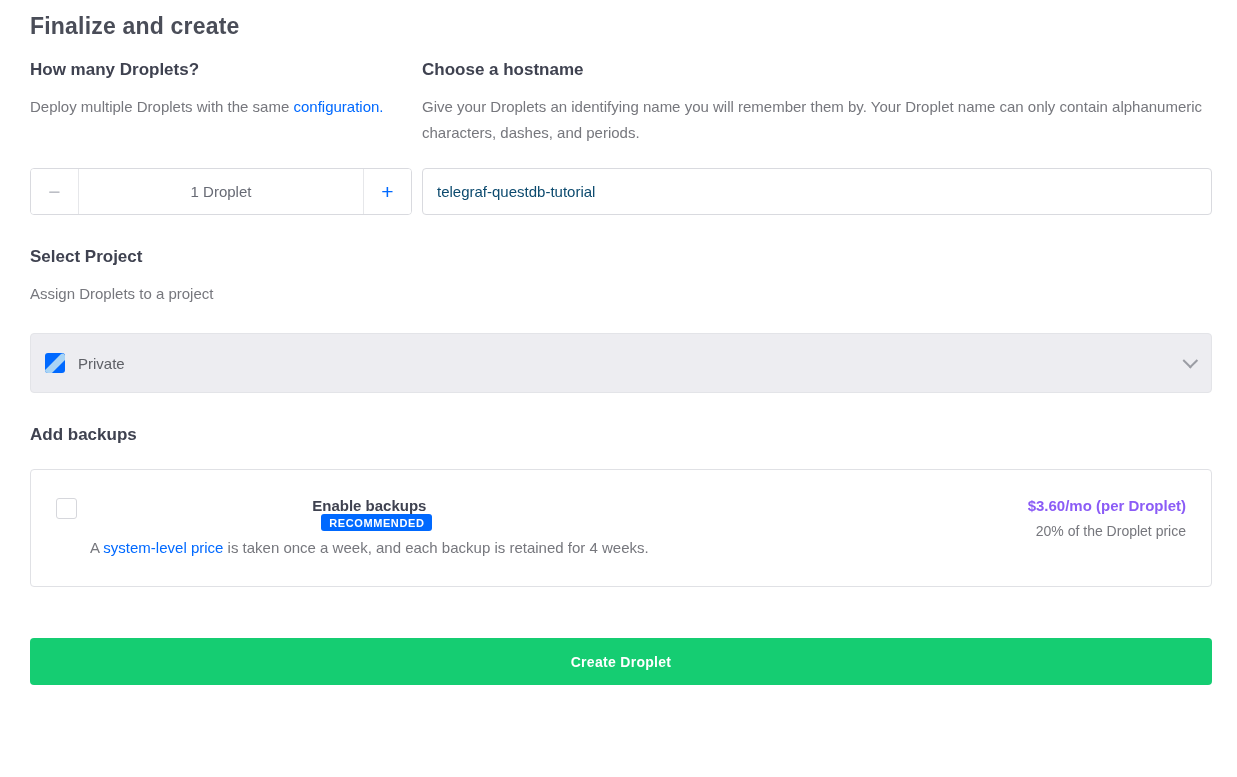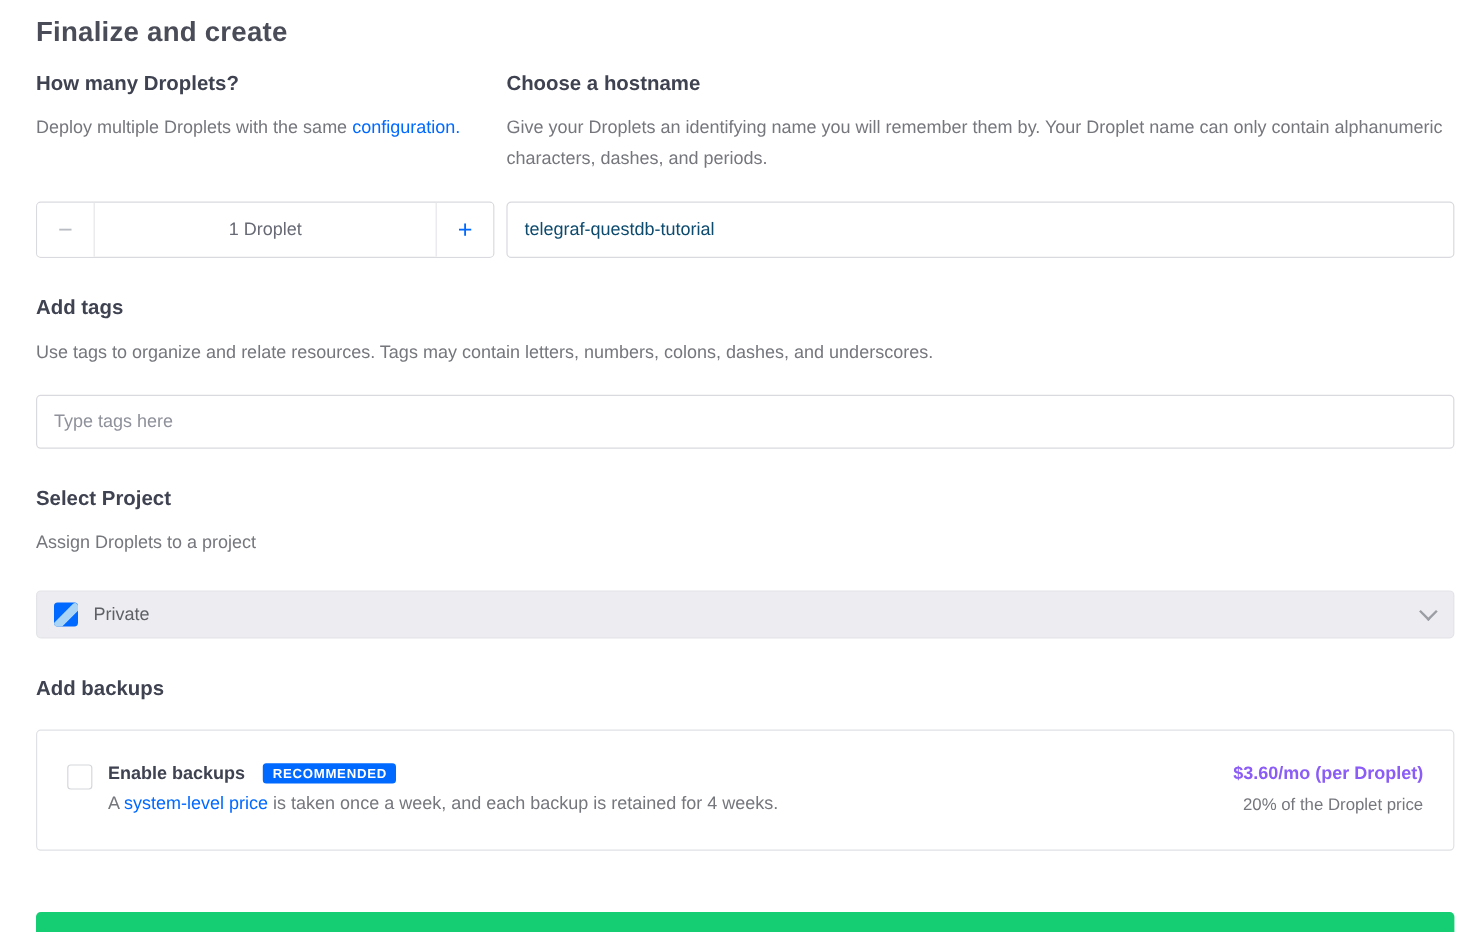--- a/index.html
+++ b/index.html
@@ -89,21 +89,21 @@
   .text-input::placeholder { color: #8f919b; }
 
   .section { margin-top: 32px; }
   .section .section-desc { margin-bottom: 0; }
   .section .input-wrap { margin-top: 22px; }
   .tags-input { height: 45px; }
 
   
   .project-select {
     margin-top: 26px;
-    height: 40px;
+    height: 60px;
     background: #ededf1;
     border: 1px solid #e3e4e8;
     border-radius: 4px;
     display: flex;
     align-items: center;
     padding: 0 18px 0 14px;
     cursor: pointer;
   }
   .project-icon {
     width: 20px;
@@ -152,21 +152,21 @@
     width: 21px;
     height: 21px;
     border: 1px solid #d6d7dc;
     border-radius: 3px;
     background: #fff;
     margin: 1px 13px 0 0;
     cursor: pointer;
     flex: 0 0 auto;
   }
   .backups-lines { font-size: 15px; }
-  .backups-line1 { display: flex; align-items: center; }
+  .backups-line1 { display: flex; align-items: center; flex-direction: column; }
   .backups-label { font-weight: 700; color: #3f4250; font-size: 15px; }
   .badge {
     margin-left: 15px;
     background: #0069ff;
     color: #ffffff;
     font-size: 11px;
     font-weight: 700;
     letter-spacing: 0.6px;
     padding: 3px 8px 2px 8px;
     border-radius: 3px;
@@ -220,27 +220,20 @@
         <button class="stepper-btn stepper-minus">−</button>
         <div class="stepper-value">1 Droplet</div>
         <button class="stepper-btn stepper-plus">+</button>
       </div>
     </div>
     <div class="control-row">
       <input class="text-input" type="text" value="telegraf-questdb-tutorial" style="">
     </div>
   </div>
 
-  <div class="section">
-    <h2 class="section-heading">Add tags</h2>
-    <p class="section-desc">Use tags to organize and relate resources. Tags may contain letters, numbers, colons, dashes, and underscores.</p>
-    <div class="input-wrap">
-      <input class="text-input tags-input" type="text" placeholder="Type tags here" style="">
-    </div>
-  </div>
 
   <div class="section">
     <h2 class="section-heading">Select Project</h2>
     <p class="section-desc">Assign Droplets to a project</p>
     <div class="project-select">
       <span class="project-icon"></span>
       <span class="project-name">Private</span>
       <span class="chevron"></span>
     </div>
   </div>

